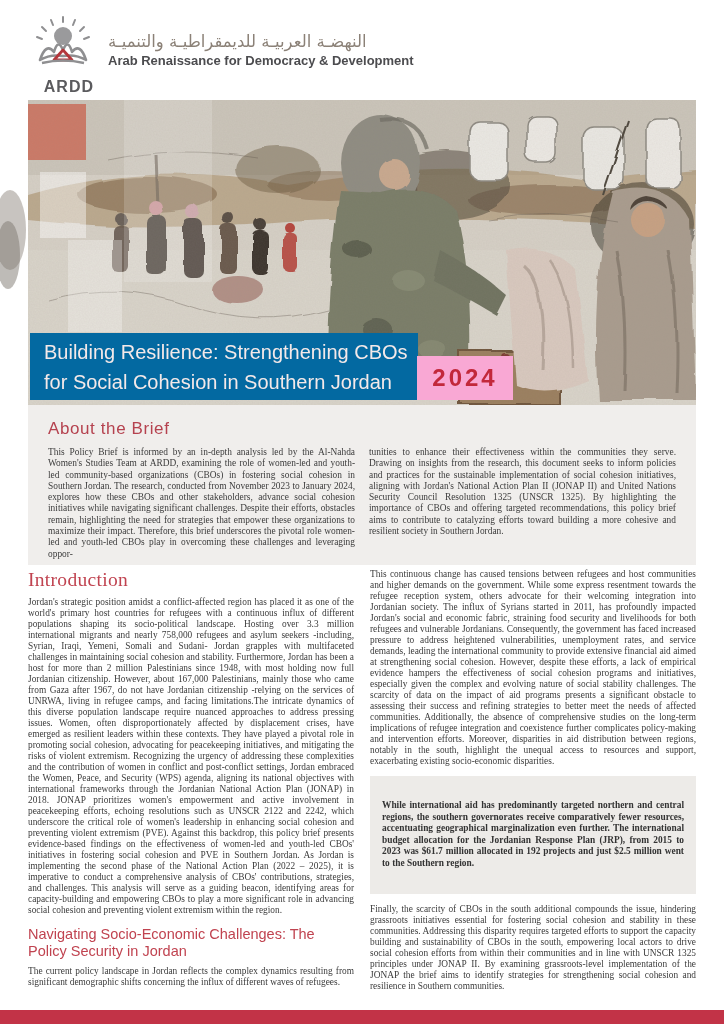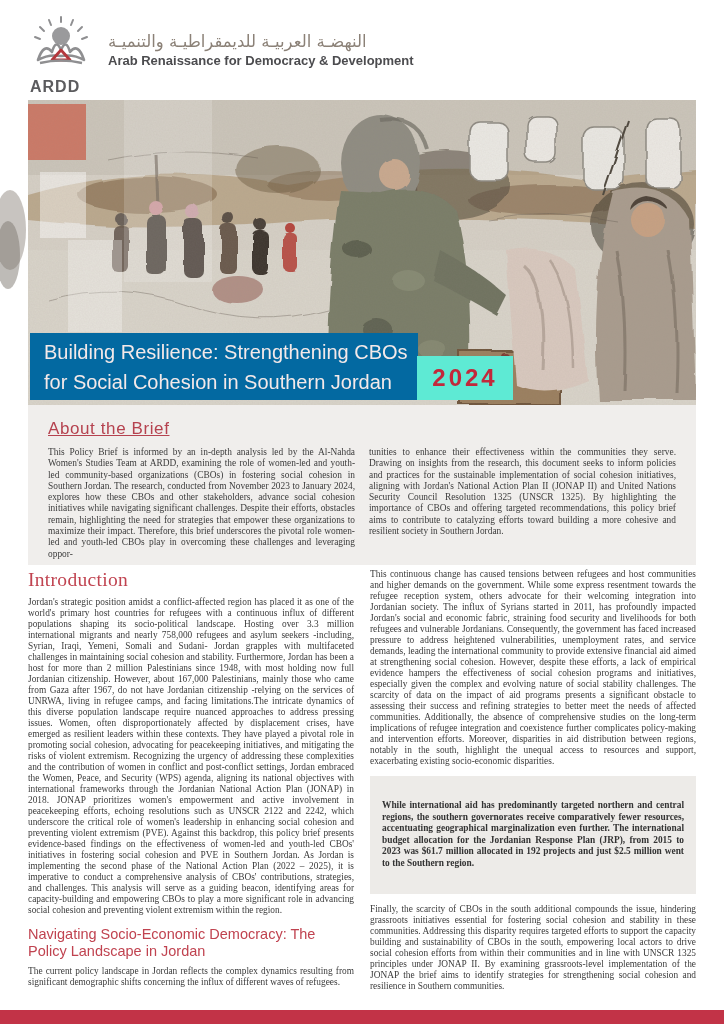--- a/index.html
+++ b/index.html
@@ -2,47 +2,47 @@
 <html><head>
 <meta charset="utf-8">
 <style>
   html,body{margin:0;padding:0;}
   body{
     width:724px;height:1024px;position:relative;overflow:hidden;
     background:#ffffff;font-family:"Liberation Serif",serif;
   }
   
   .logo-wrap{position:absolute;left:30px;top:16px;display:flex;align-items:flex-start;}
-  .logo-icon{width:64px;text-align:left;}
+  .logo-icon{width:64px;text-align:right;}
   .ardd-word{font-family:"Liberation Sans",sans-serif;font-weight:bold;font-size:16px;
     color:#5b5b5e;letter-spacing:1px;margin-top:-2px;}
   .logo-text{margin-left:14px;padding-top:16px;}
   .logo-ar{font-family:"DejaVu Sans",sans-serif;font-size:16.5px;color:#8b8177;
     direction:rtl;text-align:left;letter-spacing:.5px;}
   .logo-en{font-family:"Liberation Sans",sans-serif;font-size:13px;font-weight:bold;
     color:#4c4c4f;margin-top:2px;}
   
   .banner{position:absolute;left:28px;top:100px;width:668px;height:305px;overflow:hidden;}
   .banner svg{display:block;width:100%;height:100%;}
   .left-bleed{position:absolute;left:0;top:175px;width:28px;height:130px;}
   .policy-chip{position:absolute;left:40px;top:303px;background:#9f2532;color:#f7efef;
     font-family:"Liberation Sans",sans-serif;font-weight:bold;font-size:13.5px;
     padding:6px 15px 6px 15px;margin-top:36px;}
   .title-band{position:absolute;left:30px;top:333px;width:388px;height:67px;
     background:#0369a1;color:#f4e9e9;font-family:"Liberation Sans",sans-serif;
     font-size:20px;line-height:30px;padding:4px 0 0 14px;box-sizing:border-box;}
   .year-chip{position:absolute;left:417px;top:356px;width:96px;height:44px;
-    background:#5eead4;color:#c2283b;font-family:"Liberation Sans",sans-serif;
+    background:#f9a8d4;color:#c2283b;font-family:"Liberation Sans",sans-serif;
     font-weight:bold;font-size:24px;letter-spacing:3px;display:flex;
     align-items:center;justify-content:center;}
   
   .about{position:absolute;left:28px;top:405px;width:668px;height:160px;
     background:#f0eeec;box-sizing:border-box;padding:14px 20px 0 20px;}
   .about-heading{font-family:"Liberation Sans",sans-serif;font-size:17px;color:#b5424f;
-    letter-spacing:.6px;margin:0 0 8px 0;font-weight:normal;text-decoration:underline;}
+    letter-spacing:.6px;margin:0 0 8px 0;font-weight:normal;}
   .about-cols{display:flex;gap:14px;}
   .about-col{width:50%;font-size:9.4px;line-height:11.3px;text-align:justify;color:#3c3c3c;}
   
   .main{position:absolute;left:28px;top:569px;width:668px;height:441px;
     display:flex;gap:16px;overflow:hidden;}
   .col{width:326px;}
   .h-intro{font-family:Liberation Serif, serif;font-size:19.5px;color:#c04350;
     margin:0 0 6px 0;font-weight:normal;letter-spacing:.3px;}
   .body-p{font-size:9.35px;line-height:11px;text-align:justify;color:#3b3b3b;margin:0 0 8px 0;}
   .h-sub{font-family:"Liberation Sans",sans-serif;font-size:14.5px;line-height:17px;
@@ -221,21 +221,21 @@
   <div class="about-cols">
     <div class="about-col">This Policy Brief is informed by an in-depth analysis led by the Al-Nahda Women's Studies Team at ARDD, examining the role of women-led and youth-led community-based organizations (CBOs) in fostering social cohesion in Southern Jordan. The research, conducted from November 2023 to January 2024,  explores how these CBOs and other stakeholders, advance social cohesion initiatives while navigating significant challenges. Despite their efforts, obstacles remain, highlighting the need for strategies that empower these organizations to maximize their impact. Therefore, this brief underscores the pivotal role women-led and youth-led CBOs play in overcoming these challenges and leveraging oppor-</div>
     <div class="about-col">tunities to enhance their effectiveness within the communities they serve. Drawing on insights from the research, this document seeks to inform policies and practices for the sustainable implementation of social cohesion initiatives, aligning with Jordan's National Action Plan II (JONAP II) and United Nations Security Council Resolution 1325 (UNSCR 1325). By highlighting the importance of CBOs and offering targeted recommendations, this policy brief aims to contribute to catalyzing efforts toward building a more cohesive and resilient society in Southern Jordan.</div>
   </div>
 </div>
 
 <div class="main">
   <div class="col">
     <div class="h-intro">Introduction</div>
     <p class="body-p">Jordan's strategic position amidst a conflict-affected region has placed it as one of the world's primary host countries for refugees with a continuous influx of different populations shaping its socio-political landscape. Hosting over 3.3 million international migrants and nearly 758,000 refugees and asylum seekers -including, Syrian, Iraqi, Yemeni, Somali and Sudani- Jordan grapples with multifaceted challenges in maintaining social cohesion and stability. Furthermore, Jordan has been a host for more than 2 million Palestinians since 1948, with most holding now full Jordanian citizenship. However, about 167,000 Palestinians, mainly those who came from Gaza after 1967, do not have Jordanian citizenship -relying on the services of UNRWA, living in refugee camps, and facing limitations.The intricate dynamics of this diverse population landscape require nuanced approaches to address pressing issues. Women, often disproportionately affected by displacement crises, have emerged as resilient leaders within these contexts. They have played a pivotal role in promoting social cohesion, advocating for peacekeeping initiatives, and mitigating the risks of violent extremism. Recognizing the urgency of addressing these complexities and the contribution of women in conflict and post-conflict settings, Jordan embraced the Women, Peace, and Security (WPS) agenda, aligning its national objectives with international frameworks through the Jordanian National Action Plan (JONAP) in 2018. JONAP prioritizes women's empowerment and active involvement in peacekeeping efforts, echoing resolutions such as UNSCR 2122 and 2242, which underscore the critical role of women's leadership in enhancing social cohesion and preventing violent extremism (PVE). Against this backdrop, this policy brief presents evidence-based findings on the effectiveness of women-led and youth-led CBOs' initiatives in fostering social cohesion and PVE in Southern Jordan. As Jordan is implementing the second phase of the National Action Plan (2022 – 2025), it is imperative to conduct a comprehensive analysis of CBOs' contributions, strategies, and challenges. This analysis will serve as a guiding beacon, identifying areas for capacity-building and empowering CBOs to play a more significant role in advancing social cohesion and preventing violent extremism within the region.</p>
-    <div class="h-sub">Navigating Socio-Economic Democracy: The Policy Landscape in Jordan</div>
+    <div class="h-sub">Navigating Socio-Economic Challenges: The Policy Security in Jordan</div>
     <p class="body-p">The current policy landscape in Jordan reflects the complex dynamics resulting from significant demographic shifts concerning the influx of different waves of refugees.</p>
   </div>
   <div class="col">
     <p class="body-p">This continuous change has caused tensions between refugees and host communities and higher demands on the government. While some express resentment towards the refugee reception system, others advocate for their welcoming integration into Jordanian society. The influx of Syrians started in 2011, has profoundly impacted Jordan's social and economic fabric, straining food security and livelihoods for both refugees and vulnerable Jordanians. Consequently, the government has faced increased pressure to address heightened vulnerabilities, unemployment rates, and service demands, leading the international community to provide extensive financial aid aimed at strengthening social cohesion. However, despite these efforts, a lack of empirical evidence hampers the effectiveness of social cohesion programs and initiatives, especially given the complex and evolving nature of social stability challenges. The scarcity of data on the impact of aid programs presents a significant obstacle to assessing their success and refining strategies to better meet the needs of affected communities. Additionally, the absence of comprehensive studies on the long-term implications of refugee integration and coexistence further complicates policy-making and intervention efforts. Moreover, disparities in aid distribution between regions, notably in the south, highlight the unequal access to resources and support, exacerbating existing socio-economic disparities.</p>
     <div class="highlight">While international aid has predominantly targeted northern and central regions, the southern governorates receive comparatively fewer resources, accentuating geographical marginalization even further. The international budget allocation for the Jordanian Response Plan (JRP), from 2015 to 2023 was $61.7 million allocated in 192 projects and just $2.5 million went to the Southern region.</div>
     <p class="body-p">Finally, the scarcity of CBOs in the south additional compounds the issue, hindering grassroots initiatives essential for fostering social cohesion and stability in these communities. Addressing this disparity requires targeted efforts to support the capacity building and sustainability of CBOs in the south, empowering local actors to drive social cohesion efforts from within their communities and in line with UNSCR 1325 principles under JONAP II. By examining grassroots-level implementation of the JONAP the brief aims to identify strategies for strengthening social cohesion and resilience in Southern communities.</p>
   </div>
 </div>
 
 <div class="footer-bar"></div>

